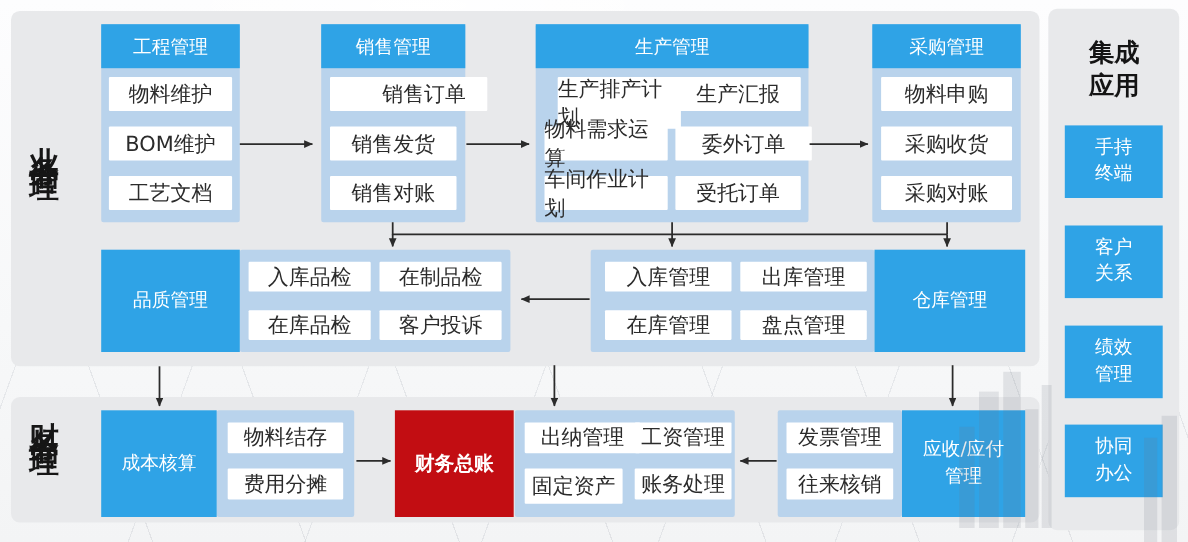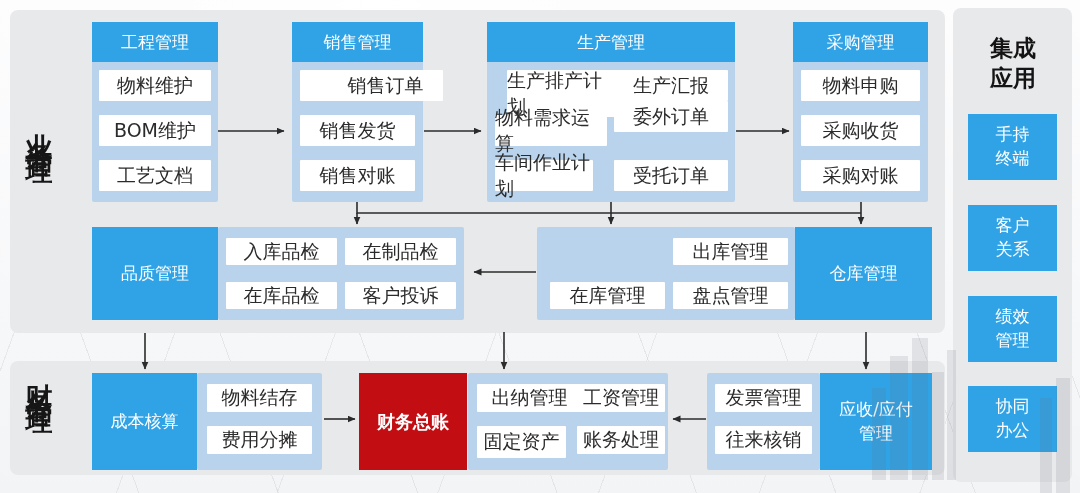--- a/index.html
+++ b/index.html
@@ -60,38 +60,39 @@
   <div class="chead" style="left:292px;top:22px;width:131px;height:40px;">销售管理</div>
   <div class="wbox" style="left:300px;top:70px;width:115px;height:31px;padding-left:28px;">销售订单</div>
   <div class="wbox" style="left:300px;top:115px;width:115px;height:31px;">销售发货</div>
   <div class="wbox" style="left:300px;top:160px;width:115px;height:31px;">销售对账</div>
 
   <div class="cont" style="left:487px;top:22px;width:248px;height:180px;"></div>
   <div class="chead" style="left:487px;top:22px;width:248px;height:40px;">生产管理</div>
   <div class="wbox" style="left:507px;top:70px;width:112px;height:47px;">生产排产计划</div>
   <div class="wbox" style="left:614px;top:70px;width:114px;height:31px;">生产汇报</div>
   <div class="wbox" style="left:495px;top:115px;width:112px;height:31px;">物料需求运算</div>
-  <div class="wbox" style="left:614px;top:101px;width:114px;height:31px;">委外订单</div>
-  <div class="wbox" style="left:495px;top:160px;width:98px;height:31px;">车间作业计划</div>
+  <div class="wbox" style="left:614px;top:115px;width:124px;height:31px;">委外订单</div>
+  <div class="wbox" style="left:495px;top:160px;width:112px;height:31px;">车间作业计划</div>
   <div class="wbox" style="left:614px;top:160px;width:114px;height:31px;">受托订单</div>
 
   <div class="cont" style="left:793px;top:22px;width:135px;height:180px;"></div>
   <div class="chead" style="left:793px;top:22px;width:135px;height:40px;">采购管理</div>
   <div class="wbox" style="left:801px;top:70px;width:119px;height:31px;">物料申购</div>
   <div class="wbox" style="left:801px;top:115px;width:119px;height:31px;text-align:right;">采购收货</div>
   <div class="wbox" style="left:801px;top:160px;width:119px;height:31px;">采购对账</div>
 
   <div class="bigblue" style="left:92px;top:227px;width:126px;height:93px;">品质管理</div>
   <div class="cont" style="left:218px;top:227px;width:246px;height:93px;"></div>
   <div class="wbox" style="left:226px;top:238px;width:111px;height:27px;">入库品检</div>
   <div class="wbox" style="left:345px;top:238px;width:111px;height:27px;">在制品检</div>
   <div class="wbox" style="left:226px;top:282px;width:111px;height:27px;">在库品检</div>
   <div class="wbox" style="left:345px;top:282px;width:111px;height:27px;">客户投诉</div>
 
   <div class="cont" style="left:537px;top:227px;width:258px;height:93px;"></div>
+  <div class="wbox" style="left:550px;top:238px;width:115px;height:27px;">入库管理</div>
   <div class="wbox" style="left:673px;top:238px;width:115px;height:27px;">出库管理</div>
   <div class="wbox" style="left:550px;top:282px;width:115px;height:27px;">在库管理</div>
   <div class="wbox" style="left:673px;top:282px;width:115px;height:27px;">盘点管理</div>
   <div class="bigblue" style="left:795px;top:227px;width:137px;height:93px;">仓库管理</div>
 
   <div class="bigblue" style="left:92px;top:373px;width:105px;height:97px;">成本核算</div>
   <div class="cont" style="left:197px;top:373px;width:125px;height:97px;"></div>
   <div class="wbox" style="left:207px;top:384px;width:105px;height:28px;">物料结存</div>
   <div class="wbox" style="left:207px;top:426px;width:105px;height:28px;">费用分摊</div>
   <div class="bigblue redbox" style="left:359px;top:373px;width:108px;height:97px;">财务总账</div>

